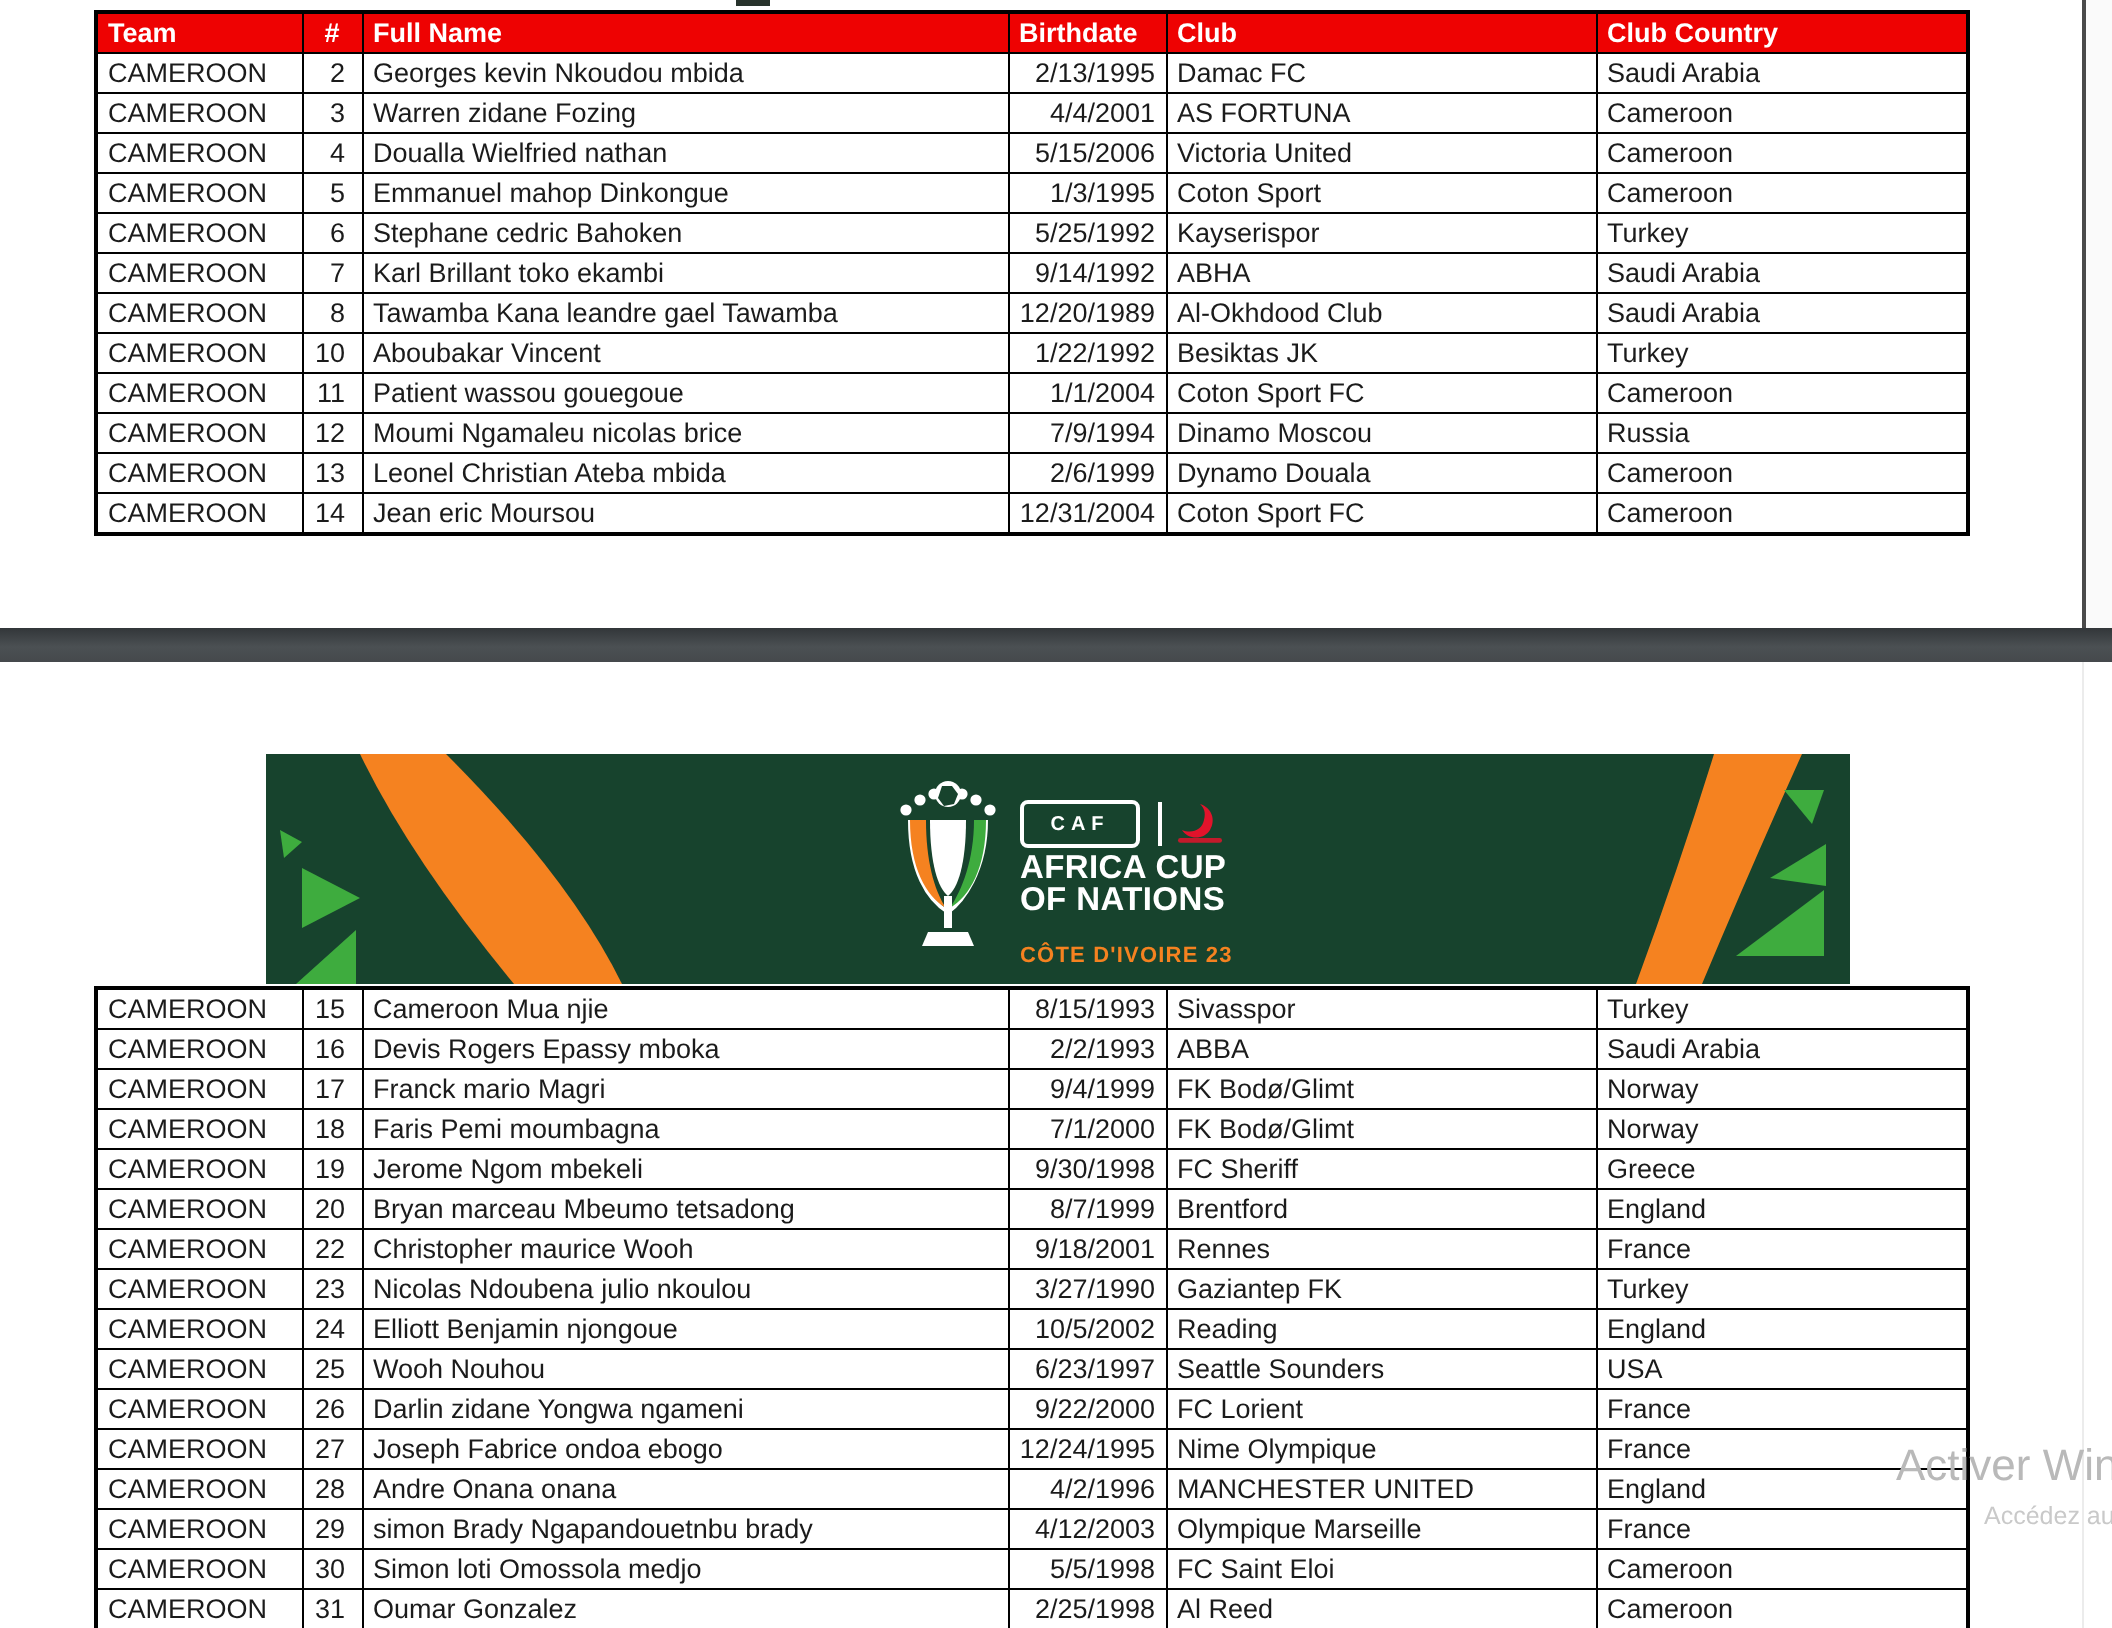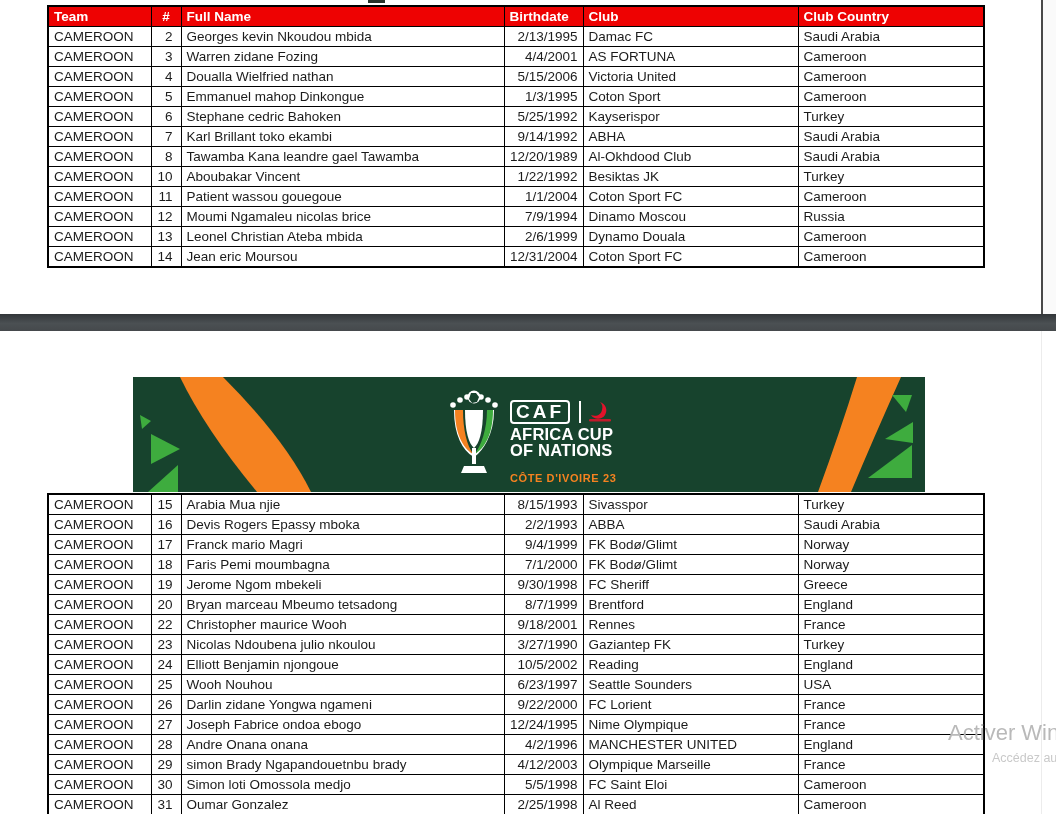--- a/index.html
+++ b/index.html
@@ -82,21 +82,21 @@
   .banner svg.deco{position:absolute;left:0;top:0;}
   .trophy{position:absolute;left:312px;top:13px;}
   .banner-text{position:absolute;left:377px;top:24px;}
   .caf-row{display:flex;align-items:center;height:22px;}
   .caf-box{
     width:56px;height:20px;
     border:2.5px solid #fff;border-radius:4px;
     display:flex;align-items:center;justify-content:center;
   }
   .caf-box span{
-    color:#fff;font-weight:900;font-size:19px;letter-spacing:3px;
+    color:#fff;font-weight:900;font-size:10px;letter-spacing:3px;
   }
   .logo-sep{width:2px;height:22px;background:#fff;margin:0 7px 0 9px;}
   .te-logo{display:block;}
   .banner-title{
     color:#fff;font-weight:900;font-size:16.5px;line-height:15.5px;
     letter-spacing:0.2px;
   }
   .banner-title.first{margin-top:4px;}
   .banner-sub{
     color:#f58220;font-weight:bold;font-size:11px;letter-spacing:0.6px;
@@ -294,21 +294,21 @@
       <col class="c-num">
       <col class="c-name">
     <col class="c-birth">
       <col class="c-club">
       <col class="c-country">
   </colgroup>
   <tbody>
       <tr>
     <td class="c-team">CAMEROON</td>
     <td class="c-num">15</td>
-    <td class="c-name">Arabia Mua njie</td>
+    <td class="c-name">Cameroon Mua njie</td>
     <td class="c-birth">8/15/1993</td>
     <td class="c-club">Sivasspor</td>
     <td class="c-country">Turkey</td>
   </tr>
       <tr>
     <td class="c-team">CAMEROON</td>
     <td class="c-num">16</td>
     <td class="c-name">Devis Rogers Epassy mboka</td>
     <td class="c-birth">2/2/1993</td>
     <td class="c-club">ABBA</td>

